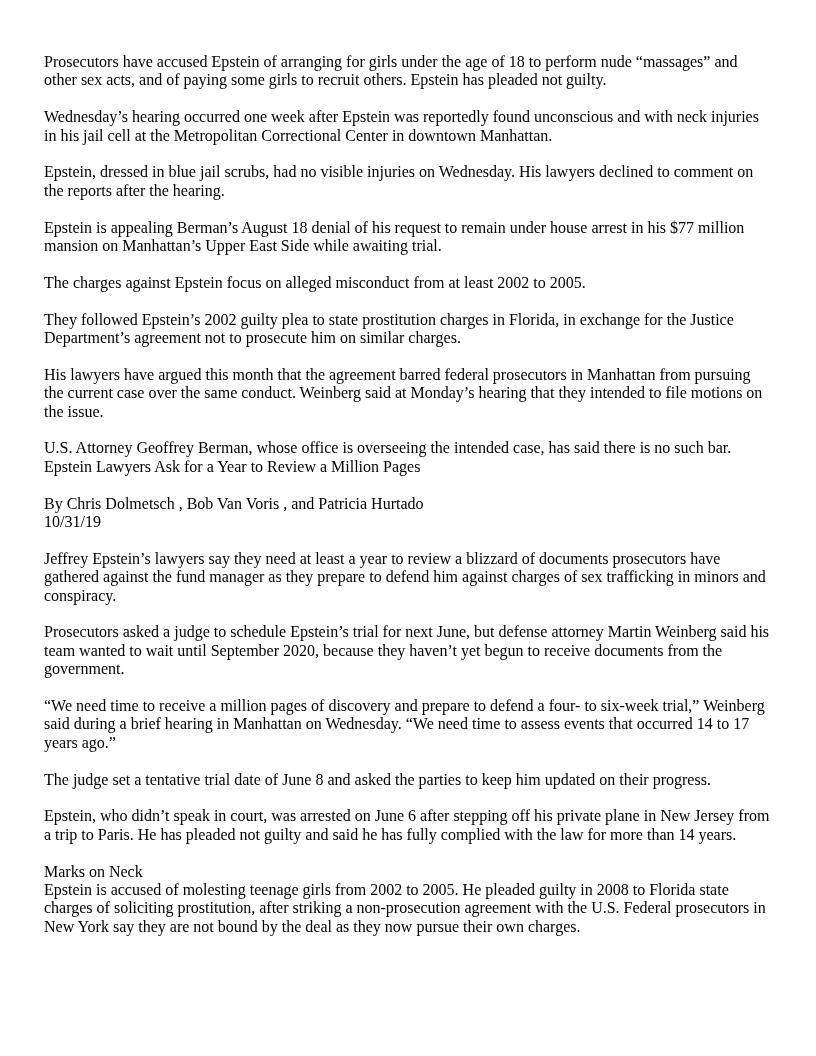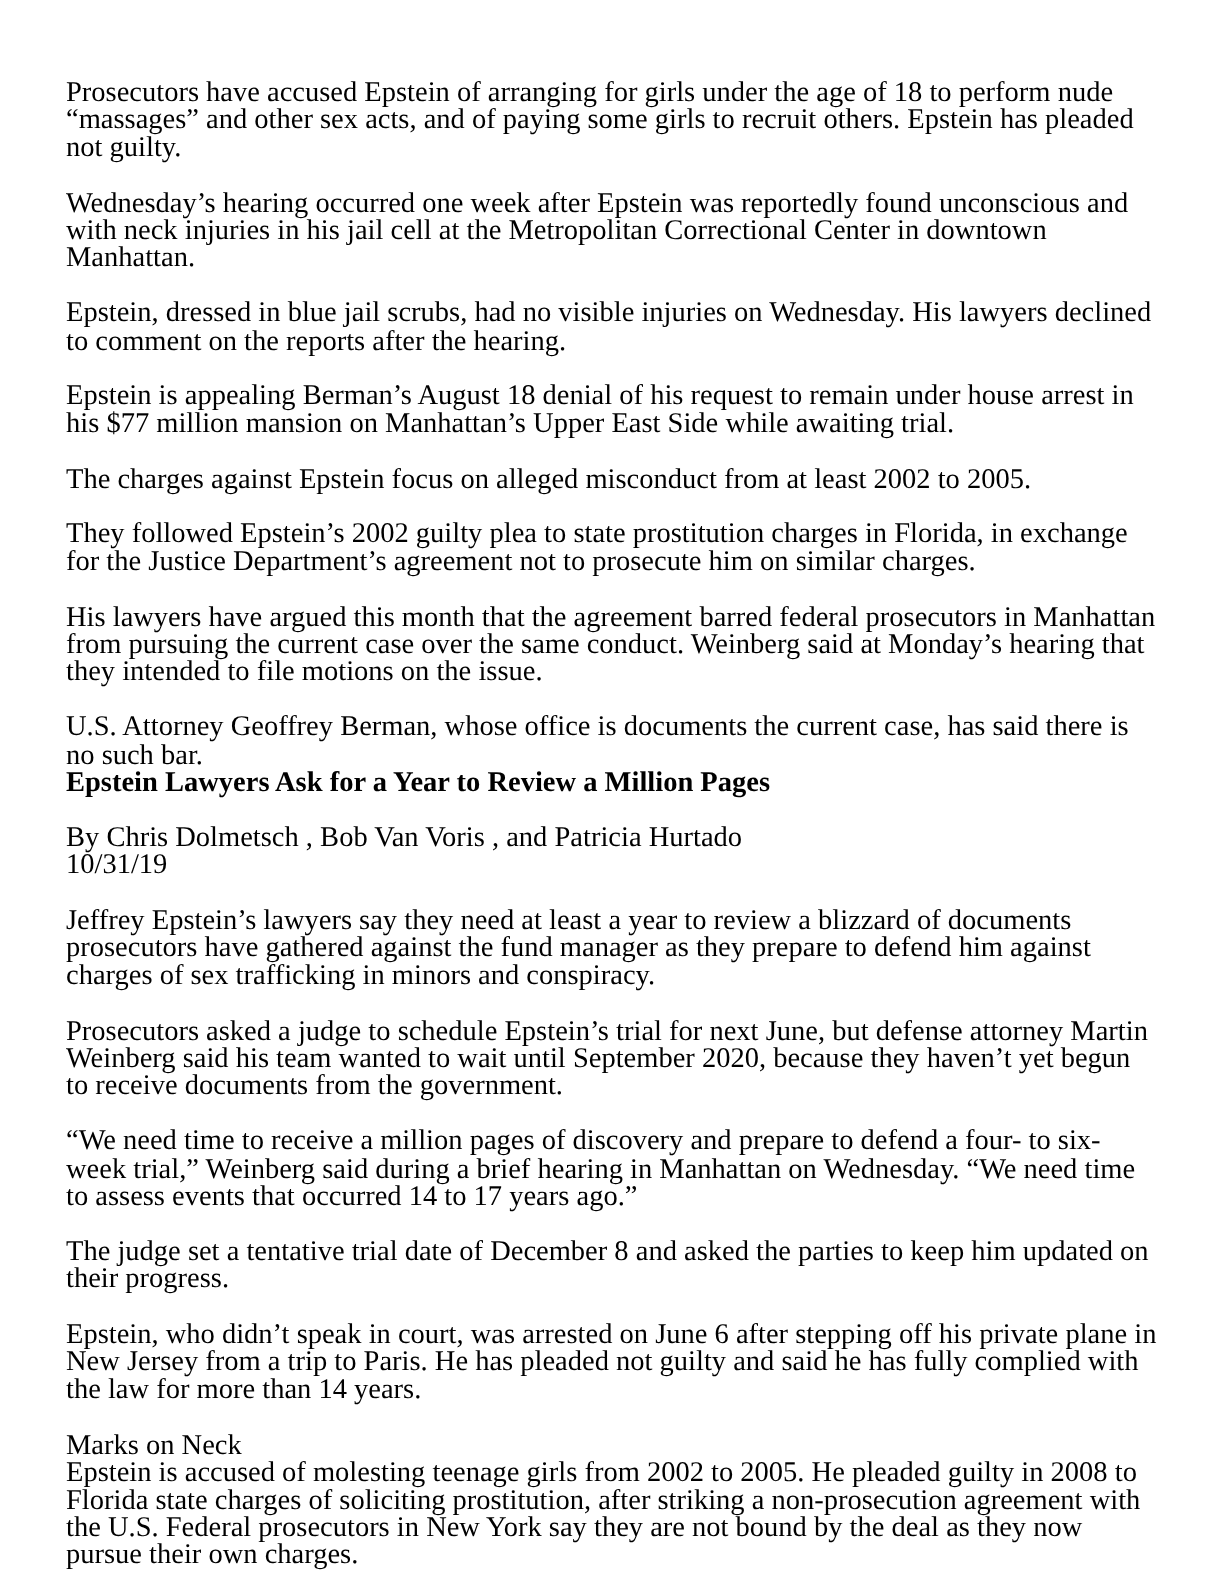--- a/index.html
+++ b/index.html
@@ -8,36 +8,36 @@
     background: #ffffff;
   }
   .page {
     width: 816px;
     height: 1056px;
     background: #ffffff;
     color: #000000;
     box-sizing: border-box;
     padding: 53px 44px 0 44px;
     font-family: "Liberation Serif", "DejaVu Serif", serif;
-    font-size: 19px;
+    font-size: 16px;
     line-height: 18.4px;
     overflow: hidden;
   }
   .para {
     margin: 18.4px 0 0 0;
     padding: 0;
   }
   .para:first-child {
     margin-top: 0;
   }
   .line {
     display: block;
   }
   strong.line {
-    font-weight: bold;
+    font-weight: normal;
   }
 </style>
 </head>
 <body>
 
 <div class="page">
 
   <p class="para">Prosecutors have accused Epstein of arranging for girls under the age of 18 to perform nude “massages” and other sex acts, and of paying some girls to recruit others. Epstein has pleaded not guilty.</p>
 
   <p class="para">Wednesday’s hearing occurred one week after Epstein was reportedly found unconscious and with neck injuries in his jail cell at the Metropolitan Correctional Center in downtown Manhattan.</p>
@@ -47,36 +47,36 @@
   <p class="para">Epstein is appealing Berman’s August 18 denial of his request to remain under house arrest in his $77 million mansion on Manhattan’s Upper East Side while awaiting trial.</p>
 
   <p class="para">The charges against Epstein focus on alleged misconduct from at least 2002 to 2005.</p>
 
   <p class="para">They followed Epstein’s 2002 guilty plea to state prostitution charges in Florida, in exchange for the Justice Department’s agreement not to prosecute him on similar charges.</p>
 
 
   <p class="para">His lawyers have argued this month that the agreement barred federal prosecutors in Manhattan from pursuing the current case over the same conduct. Weinberg said at Monday’s hearing that they intended to file motions on the issue.</p>
 
   <p class="para">
-    <span class="line">U.S. Attorney Geoffrey Berman, whose office is documents the current case, has said there is no such bar.</span>
+    <span class="line">U.S. Attorney Geoffrey Berman, whose office is overseeing the intended case, has said there is no such bar.</span>
     <strong class="line">Epstein Lawyers Ask for a Year to Review a Million Pages</strong>
   </p>
 
   <p class="para">
     <span class="line">By Chris Dolmetsch , Bob Van Voris , and Patricia Hurtado</span>
     <span class="line">10/31/19</span>
   </p>
 
   <p class="para">Jeffrey Epstein’s lawyers say they need at least a year to review a blizzard of documents prosecutors have gathered against the fund manager as they prepare to defend him against charges of sex trafficking in minors and conspiracy.</p>
 
   <p class="para">Prosecutors asked a judge to schedule Epstein’s trial for next June, but defense attorney Martin Weinberg said his team wanted to wait until September 2020, because they haven’t yet begun to receive documents from the government.</p>
 
   <p class="para">“We need time to receive a million pages of discovery and prepare to defend a four- to six-week trial,” Weinberg said during a brief hearing in Manhattan on Wednesday. “We need time to assess events that occurred 14 to 17 years ago.”</p>
 
-  <p class="para">The judge set a tentative trial date of December 8 and asked the parties to keep him updated on their progress.</p>
+  <p class="para">The judge set a tentative trial date of June 8 and asked the parties to keep him updated on their progress.</p>
 
   <p class="para">Epstein, who didn’t speak in court, was arrested on June 6 after stepping off his private plane in New Jersey from a trip to Paris. He has pleaded not guilty and said he has fully complied with the law for more than 14 years.</p>
 
   <p class="para">
     <span class="line">Marks on Neck</span>
     <span class="line">Epstein is accused of molesting teenage girls from 2002 to 2005. He pleaded guilty in 2008 to Florida state charges of soliciting prostitution, after striking a non-prosecution agreement with the U.S. Federal prosecutors in New York say they are not bound by the deal as they now pursue their own charges.</span>
   </p>
 
 </div>
 

